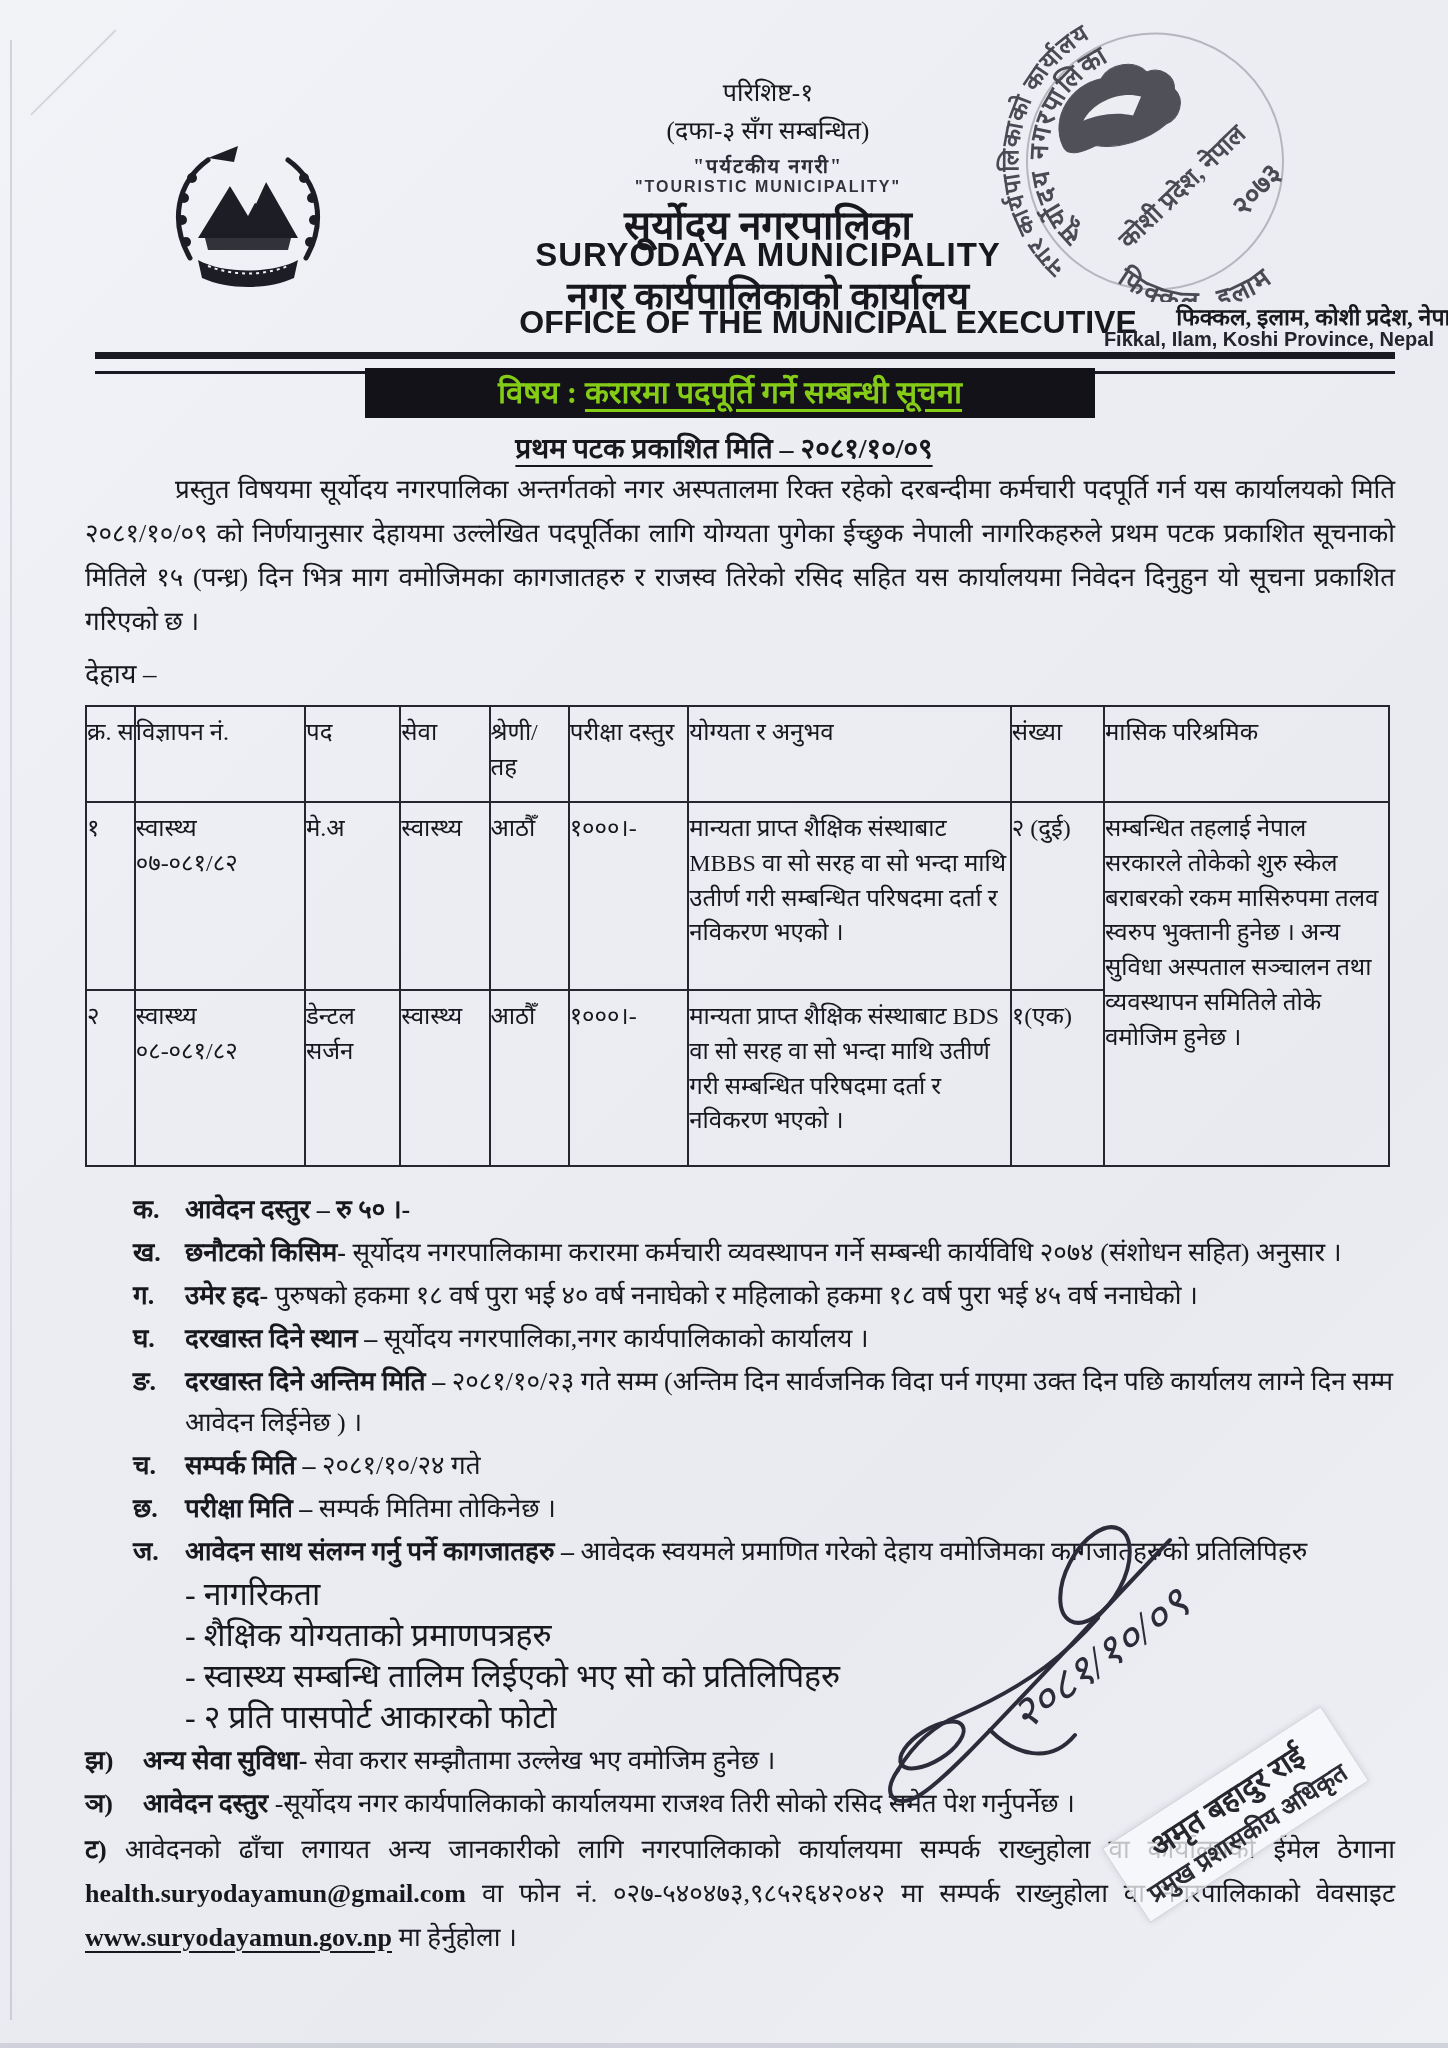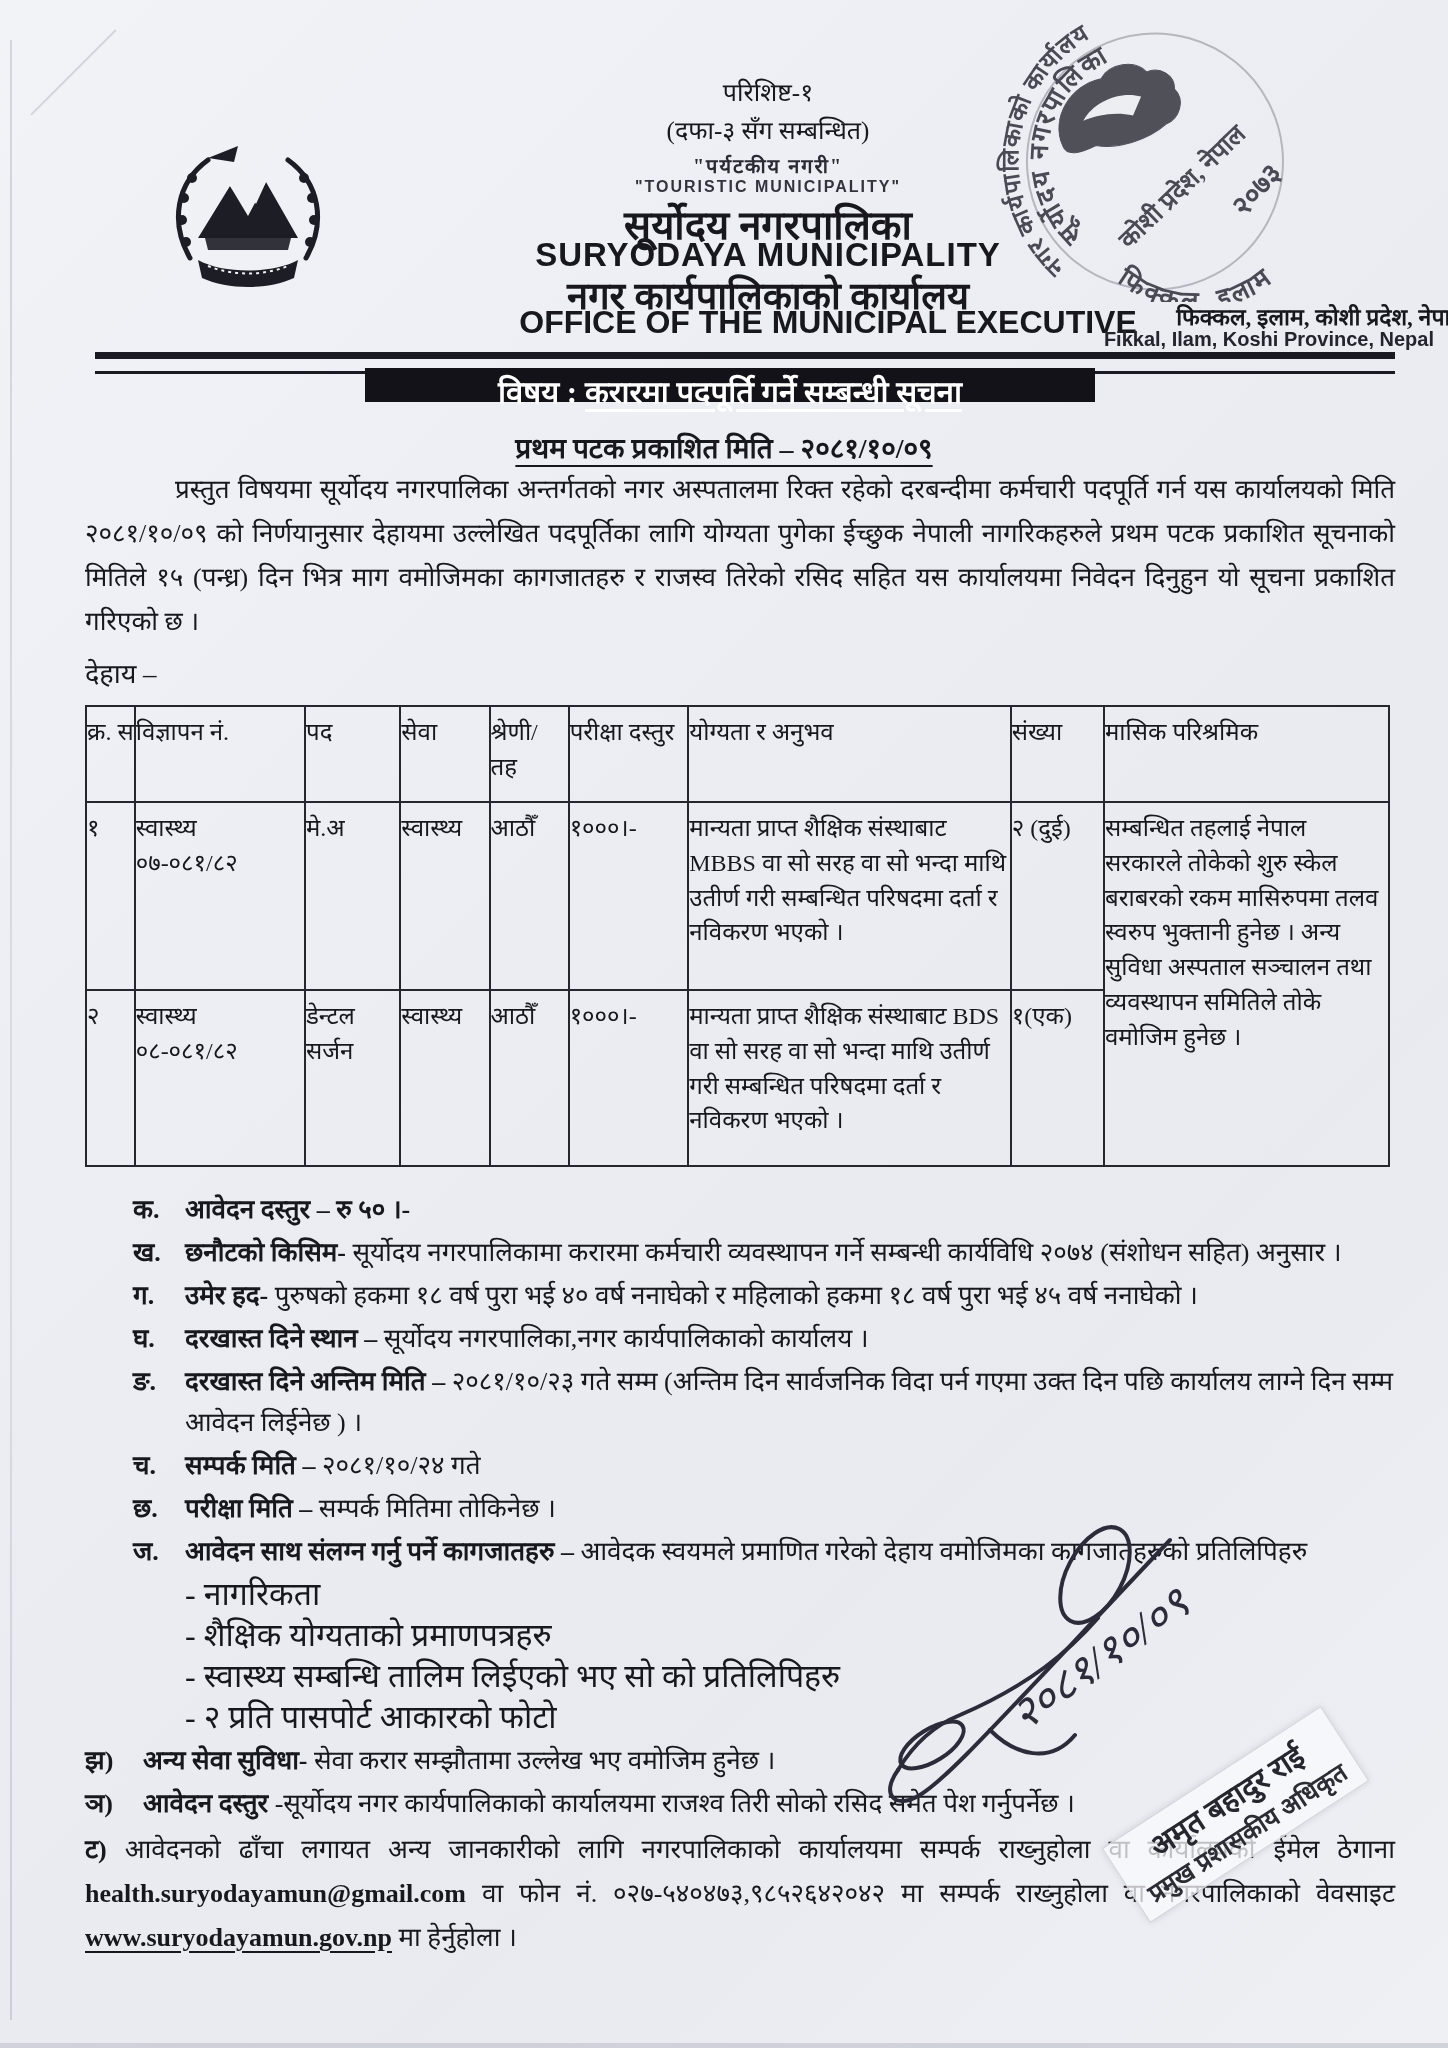--- a/index.html
+++ b/index.html
@@ -21,22 +21,22 @@
   .org-np{left:0;top:196px;width:1448px;font-size:40px;font-weight:bold;}
   .org-en{left:0;top:236px;width:1448px;font-size:33px;font-weight:bold;font-family:"Liberation Sans",sans-serif;letter-spacing:1px;}
   .office-np{left:0;top:268px;width:1448px;font-size:38px;font-weight:bold;}
   .office-en{left:60px;top:304px;width:1448px;font-size:32px;font-weight:bold;font-family:"Liberation Sans",sans-serif;}
   .addr-np{left:0;top:300px;width:1390px;font-size:23px;font-weight:bold;text-align:right;padding-left:32px;}
   .addr-en{left:0;top:328px;width:1390px;font-size:20px;font-weight:bold;text-align:right;font-family:"Liberation Sans",sans-serif;color:#24242c;}
 
   .rule{position:absolute;left:95px;top:352px;width:1300px;height:12px;
         border-top:7px solid #1a1a22;border-bottom:3px solid #1a1a22;}
 
-  .subject-bar{position:absolute;left:365px;top:368px;width:730px;height:34px;background:#121218;
-        color:#ffffff;font-size:31px;font-weight:bold;text-align:center;line-height:50px;}
+  .subject-bar{position:absolute;left:365px;top:368px;width:730px;height:50px;background:#121218;
+        color:#84cc16;font-size:31px;font-weight:bold;text-align:center;line-height:50px;}
   .subject-bar .u{text-decoration:underline;text-underline-offset:6px;}
   .published{position:absolute;left:0;top:428px;width:1448px;text-align:center;font-size:28px;font-weight:bold;
         text-decoration:underline;text-underline-offset:7px;}
 
   
   .emblem{position:absolute;left:168px;top:138px;}
   
   .round-stamp{position:absolute;left:970px;top:22px;opacity:.88;}
   
   .content{position:absolute;left:85px;top:468px;width:1310px;}

